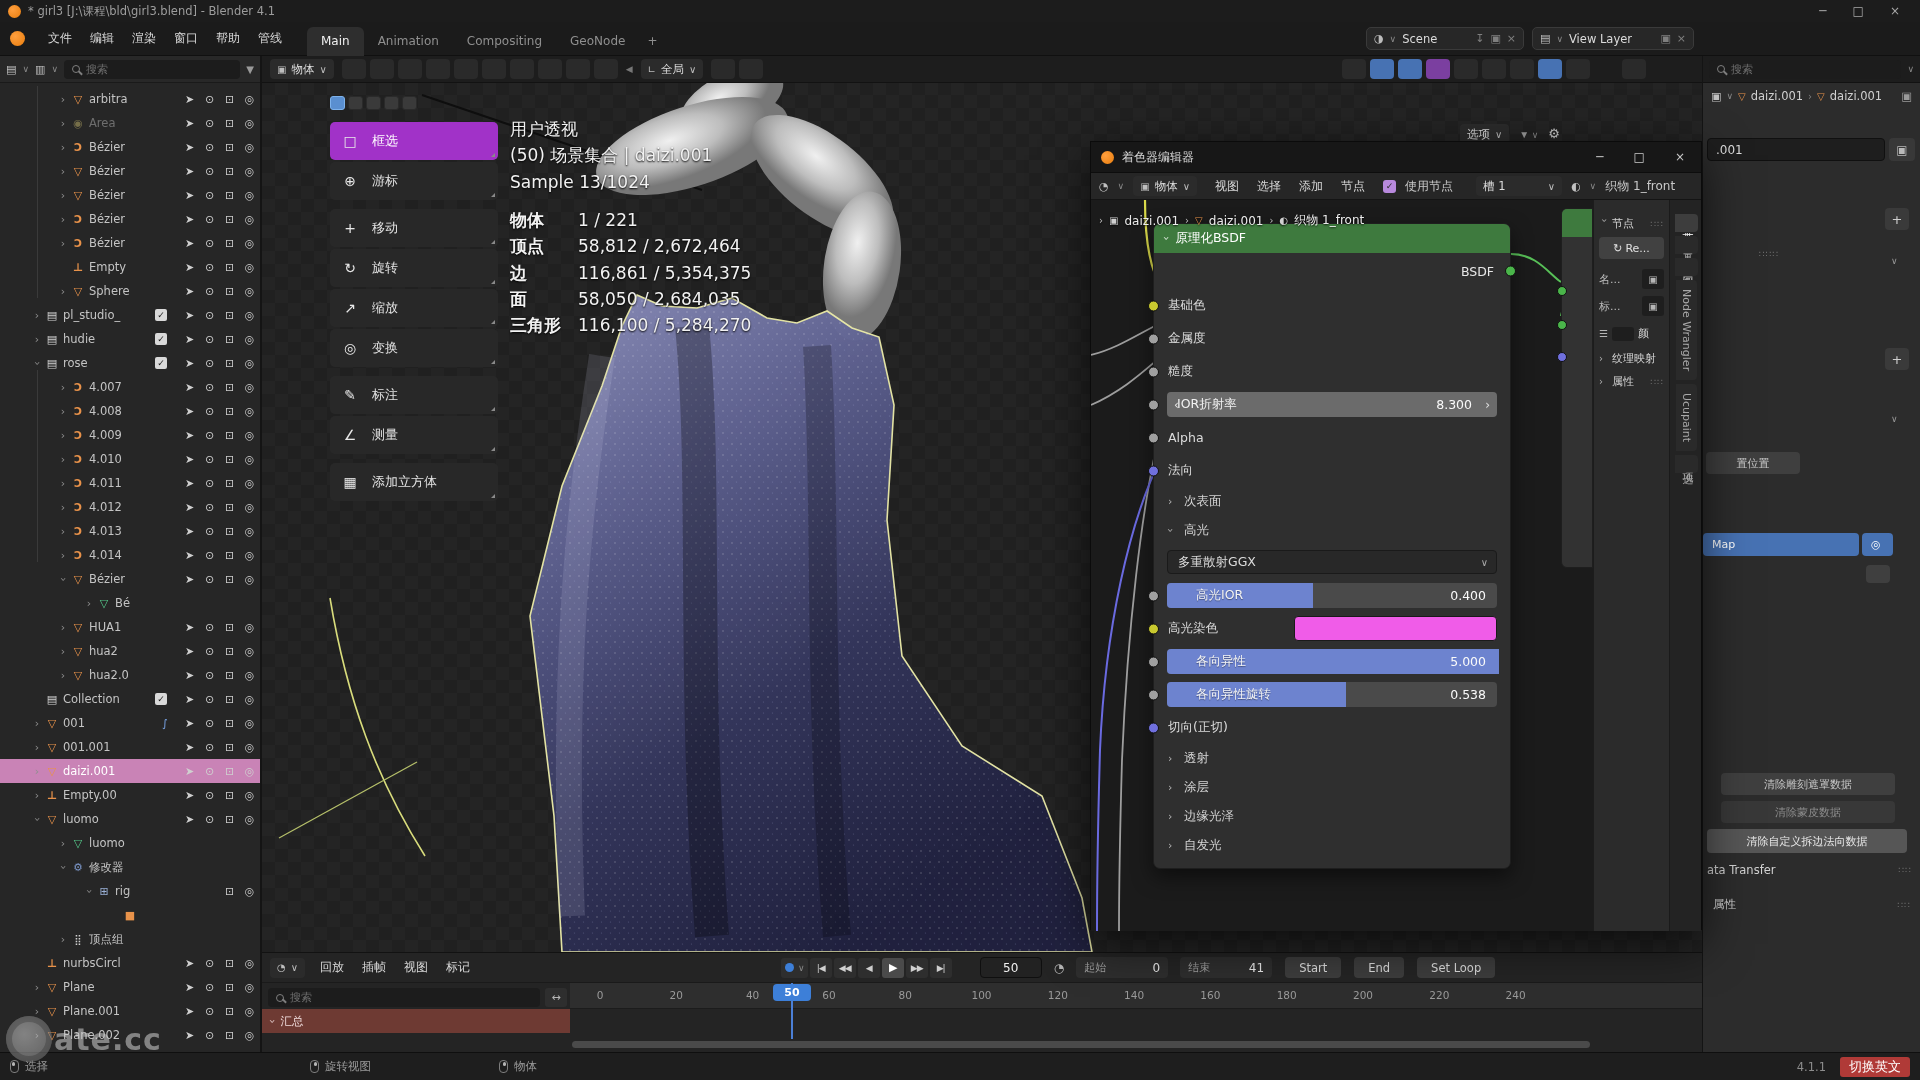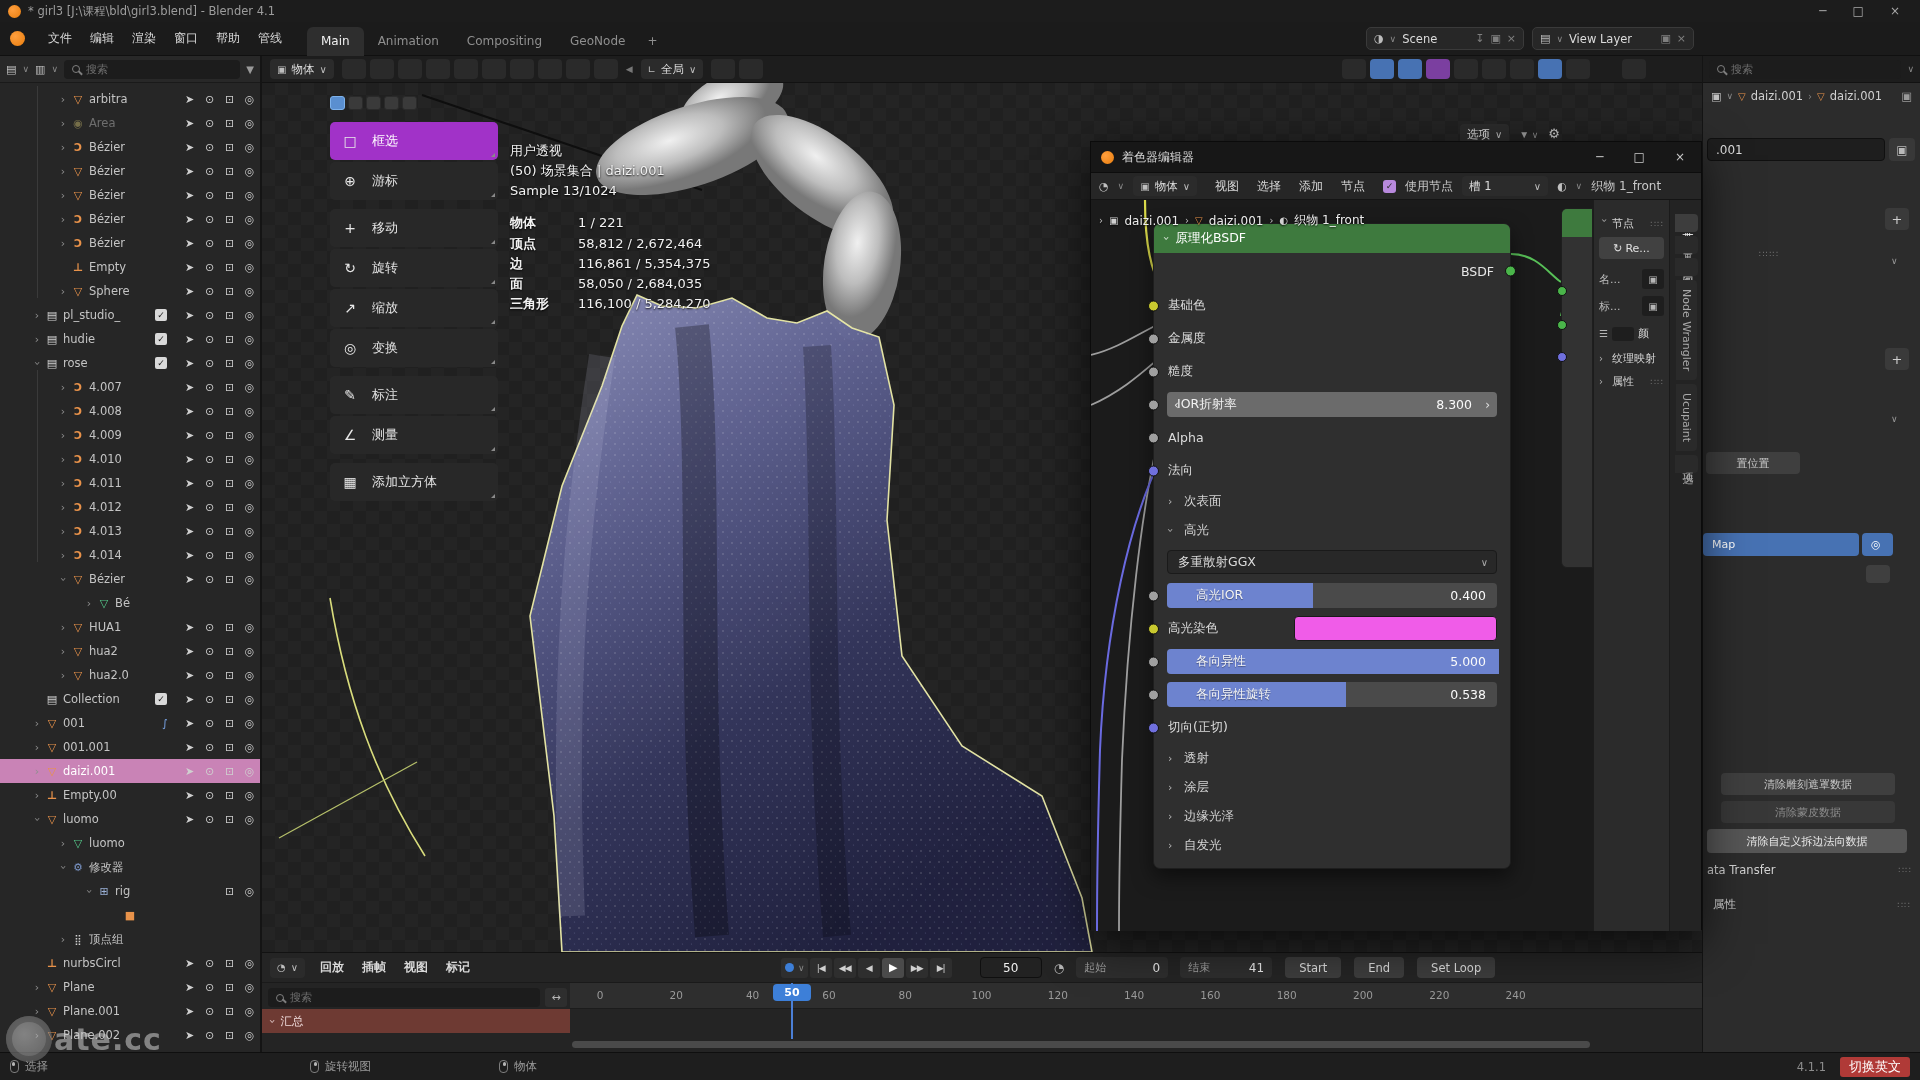--- a/index.html
+++ b/index.html
@@ -87,21 +87,21 @@
   #scene-svg{position:absolute;left:0;top:0;z-index:1;}
   .vp-toggles{position:absolute;left:68px;top:40px;z-index:10;display:flex;gap:3px;}
   .vp-toggles .tg{width:15px;height:14px;background:#3a3a3a;border:1px solid #2a2a2a;border-radius:3px;}
   .vp-toggles .tg.on{background:#5a8fd0;border-color:#7db2ec;}
   .vp-toolbar{position:absolute;left:68px;top:66px;width:168px;z-index:10;display:flex;flex-direction:column;gap:2px;}
   .tool{height:38px;display:flex;align-items:center;gap:12px;background:rgba(41,41,41,.92);border-radius:5px;padding:0 10px;color:#e2e2e2;font-size:13px;position:relative;}
   .tool.gap{margin-top:7px;}
   .tool.active{background:#a132c8;color:#fff;}
   .tool .tgl{width:20px;text-align:center;font-size:14px;color:#e8e8e8;}
   .tool::after{content:"";position:absolute;right:3px;bottom:3px;border-left:4px solid transparent;border-bottom:4px solid #8a8a8a;}
-  .vp-stats{position:absolute;left:248px;top:85px;z-index:10;color:#f2f2f2;font-size:13px;text-shadow:0 1px 2px #000;line-height:1.55;}
+  .vp-stats{position:absolute;left:248px;top:60px;z-index:10;color:#f2f2f2;font-size:17px;text-shadow:0 1px 2px #000;line-height:1.55;}
   .vp-stats .srows{margin-top:12px;display:grid;grid-template-columns:54px auto;column-gap:14px;}
   .vp-options{position:absolute;left:1198px;top:68px;z-index:10;display:flex;gap:10px;align-items:center;color:#d5d5d5;font-family:Liberation Serif, serif;}
   .vp-options .funnel{font-size:10px;}
   .vp-options .gear{font-size:13px;color:#c5c5c5;}
 
   
   #properties{position:absolute;left:1702px;top:56px;width:218px;height:996px;background:#2c2c2c;border-left:1px solid #141414;overflow:hidden;}
   .pr-header{height:27px;background:#1d1d1d;border-bottom:1px solid #121212;display:flex;align-items:center;gap:6px;padding:0 6px;}
   .pr-crumb{height:26px;display:flex;align-items:center;gap:5px;padding:0 8px;font-size:11.5px;color:#d0d0d0;white-space:nowrap;}
   .pr-crumb .oic{color:#e8924a;font-size:10px;}
@@ -114,21 +114,21 @@
   .frag.lite{background:#565656;color:#e8e8e8;}
   .frag.blue{background:#4772b3;color:#fff;justify-content:flex-start;padding:0 9px;}
   .phead{position:absolute;color:#d2d2d2;font-size:11.5px;display:flex;align-items:center;gap:16px;}
   .grip{color:#6f6f6f;font-size:9px;letter-spacing:1px;}
   .plusbtn{position:absolute;width:24px;height:22px;background:#3a3a3a;border-radius:4px;color:#cfcfcf;display:flex;align-items:center;justify-content:center;font-size:13px;}
   .chev{position:absolute;color:#9a9a9a;font-size:9px;}
 
   
   #timeline{position:absolute;left:262px;top:952px;width:1440px;height:100px;background:#242424;border-top:1px solid #121212;overflow:hidden;}
   .tl-header{height:30px;display:flex;align-items:center;gap:6px;padding:0 8px;background:#242424;border-bottom:1px solid #1a1a1a;}
-  .tl-menus{display:flex;font-weight:bold;}
+  .tl-menus{display:flex;}
   .tl-transport{display:flex;align-items:center;gap:2px;margin-left:296px;}
   .tbtn{min-width:22px;height:20px;background:#2e2e2e;border-radius:3px;color:#cfcfcf;font-size:9px;display:flex;align-items:center;justify-content:center;padding:0 4px;letter-spacing:-1px;}
   .tbtn.play{background:#4a4a4a;color:#fff;font-size:11px;}
   .tbtn.rec{gap:4px;}
   .recdot{width:9px;height:9px;border-radius:50%;background:#3d7fd8;}
   .framefield{width:62px;height:21px;margin-left:22px;background:#222;border:1px solid #0f0f0f;border-radius:4px;color:#f0f0f0;display:flex;align-items:center;justify-content:center;}
   .clockic{color:#b5b5b5;margin-left:6px;}
   .numfield{width:92px;height:21px;margin-left:6px;background:#2e2e2e;border-radius:4px;display:flex;align-items:center;padding:0 8px;gap:6px;}
   .numfield b{font-weight:normal;color:#9e9e9e;font-size:11px;}
   .numfield em{font-style:normal;color:#e8e8e8;margin-left:auto;}
@@ -1135,21 +1135,21 @@
       </span>
       <span style="display:flex">
 
       <span class="menu-item">视图</span>
           <span class="menu-item">选择</span>
           <span class="menu-item">添加</span>
           <span class="menu-item">节点</span>
         </span>
       <span class="cbx">✓</span>
       <span>使用节点</span>
-      <span class="hwidget" style="width:86px">
+      <span class="hwidget" style="margin-left:14px;width:86px">
         <b style="font-weight:normal">槽 1</b>
           <i class="dd" style="margin-left:auto">∨</i>
       </span>
       <span class="hic">◐</span>
         <span class="dd">∨</span>
       <span style="overflow:hidden;white-space:nowrap">织物 1_front</span>
     </div>
     <div class="fw-canvas">
       <svg class="wires" width="612" height="731" viewBox="0 0 612 731">
         <path d="M54,0 C54,50 62,76 72,89" stroke="#d9d94a" stroke-width="2.2" fill="none"></path>

